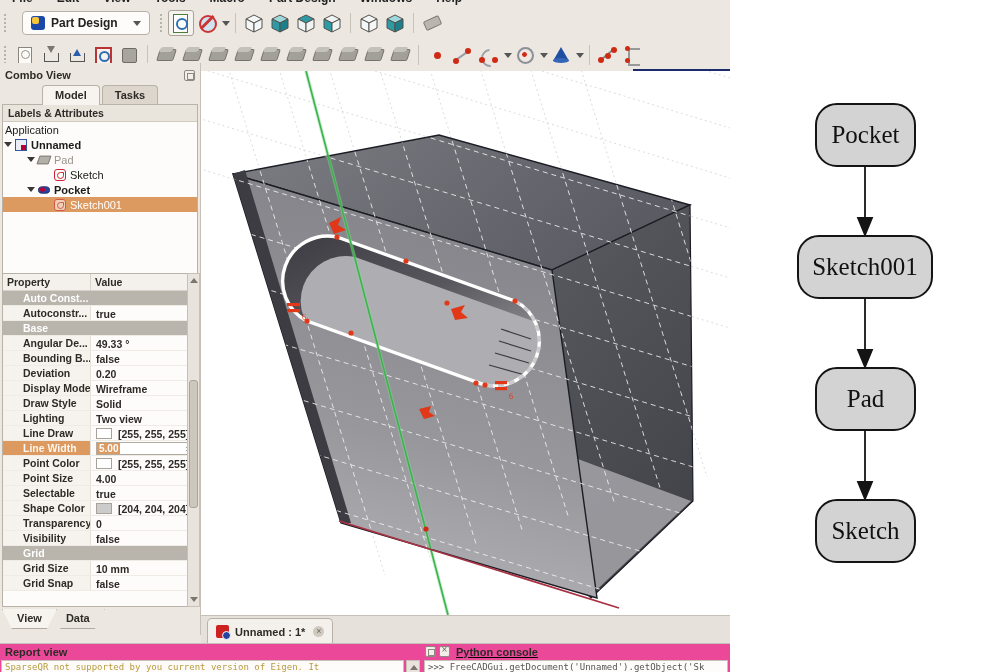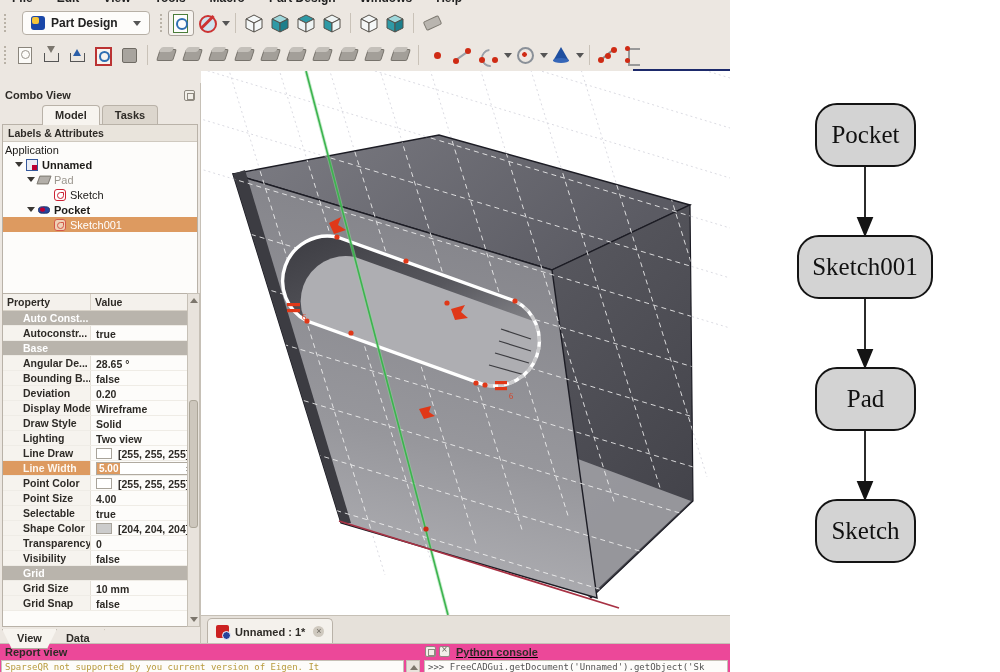--- a/index.html
+++ b/index.html
@@ -54,21 +54,21 @@
   .ic-cone::before { content:""; position:absolute; left:2px; top:2px; width:0; height:0; border-left:8px solid transparent; border-right:8px solid transparent; border-bottom:14px solid #1f4fa0; }
   .ic-cone::after { content:""; position:absolute; left:2px; top:13px; width:16px; height:5px; background:#3566b8; border-radius:50%; }
   .ic-nodes::before { content:""; position:absolute; left:3px; top:8px; width:14px; height:2px; background:#888; transform:rotate(-40deg); }
   .ic-nodes::after { content:""; position:absolute; left:0px; top:12px; width:6px; height:6px; background:#cf2b14; border-radius:50%; box-shadow:7px -4px 0 #cf2b14, 13px -10px 0 #cf2b14; }
   .ic-bracket::before { content:""; position:absolute; left:4px; top:3px; width:10px; height:14px; border:2px solid #999; border-right:none; }
   .ic-bracket::after { content:""; position:absolute; left:1px; top:1px; width:5px; height:5px; background:#cf2b14; border-radius:50%; box-shadow:0 12px 0 #cf2b14; }
 
   #tb-navyline { position:absolute; left:633px; top:69px; width:97px; height:2px; background:#1d2a6b; }
 
   
-  #left-col { position:absolute; left:0; top:83px; width:201px; height:572px; background:#ece7e1; border-right:1px solid #c6c0b6; }
+  #left-col { position:absolute; left:0; top:63px; width:201px; height:572px; background:#ece7e1; border-right:1px solid #c6c0b6; }
   #combo-header { position:absolute; left:0; top:2px; width:100%; height:20px; display:flex; align-items:center; padding:0 5px; }
   #combo-header .title { font-size:11px; font-weight:bold; color:#2e2b27; flex:1; }
   .winbtn { width:11px; height:11px; border:1px solid #8f8a81; border-radius:2px; background:#f2efe9; position:relative; margin-left:3px; }
   .winbtn.float::after { content:""; position:absolute; left:2px; top:2px; width:5px; height:5px; border:1px solid #8f8a81; }
   .winbtn.close::after { content:"×"; position:absolute; left:1.5px; top:-3px; font-size:10px; color:#6f6a61; }
 
   #combo-tabs { position:absolute; left:2px; top:22px; height:20px; display:flex;padding-left:40px; }
   .ctab { font-size:11px; font-weight:bold; color:#2e2b27; padding:3px 12px 2px; border:1px solid #b9b2a8; border-bottom:none; border-radius:4px 4px 0 0; background:#dcd6cd; margin-right:2px; }
   .ctab.active { background:#f7f4ef; position:relative; z-index:2; }
 
@@ -377,21 +377,21 @@
         <span class="winbtn float"></span>
       </div>
       <div id="combo-tabs">
           <div class="ctab active">Model</div>
           <div class="ctab">Tasks</div>
         </div>
       <div id="tree-box">
         <div id="tree-header">Labels &amp; Attributes</div>
         <div id="tree-rows">
             <div class="tree-row" style="padding-left: 2px;">Application</div>
-            <div class="tree-row bold" style="padding-left: 12px;">
+            <div class="tree-row bold" style="padding-left: 1px;">
               <span class="arrow"></span>
               <span class="titem-icon doc"></span>
               <span>Unnamed</span>
             </div>
             <div class="tree-row gray" style="padding-left: 24px;">
               <span class="arrow"></span>
               <span class="titem-icon pad"></span>
               <span>Pad</span>
             </div>
             <div class="tree-row" style="padding-left: 40px;">
@@ -423,21 +423,21 @@
               </div>
               <div class="prow">
                 <div class="lbl">Autoconstr...</div>
                 <div class="val">true</div>
               </div>
               <div class="prow group">
                 <div class="glabel">Base</div>
               </div>
               <div class="prow">
                 <div class="lbl">Angular De...</div>
-                <div class="val">28.65 °</div>
+                <div class="val">49.33 °</div>
               </div>
               <div class="prow">
                 <div class="lbl">Bounding B...</div>
                 <div class="val">false</div>
               </div>
               <div class="prow">
                 <div class="lbl">Deviation</div>
                 <div class="val">0.20</div>
               </div>
               <div class="prow">

